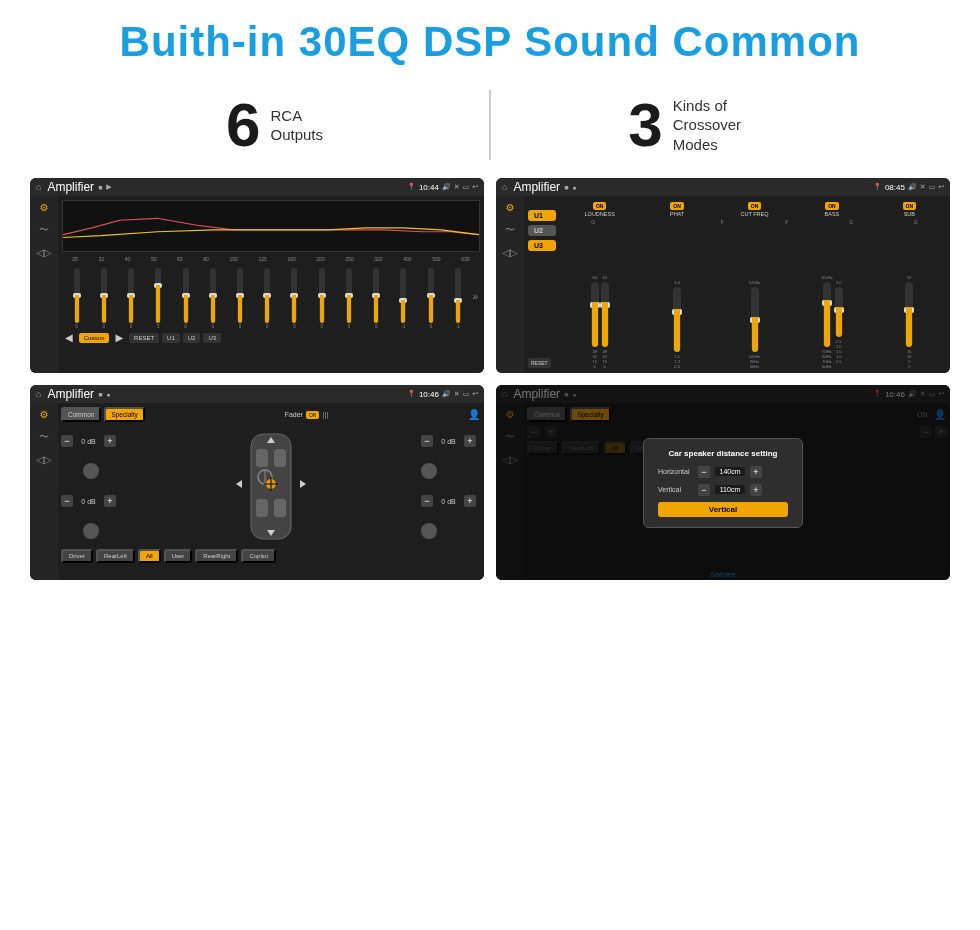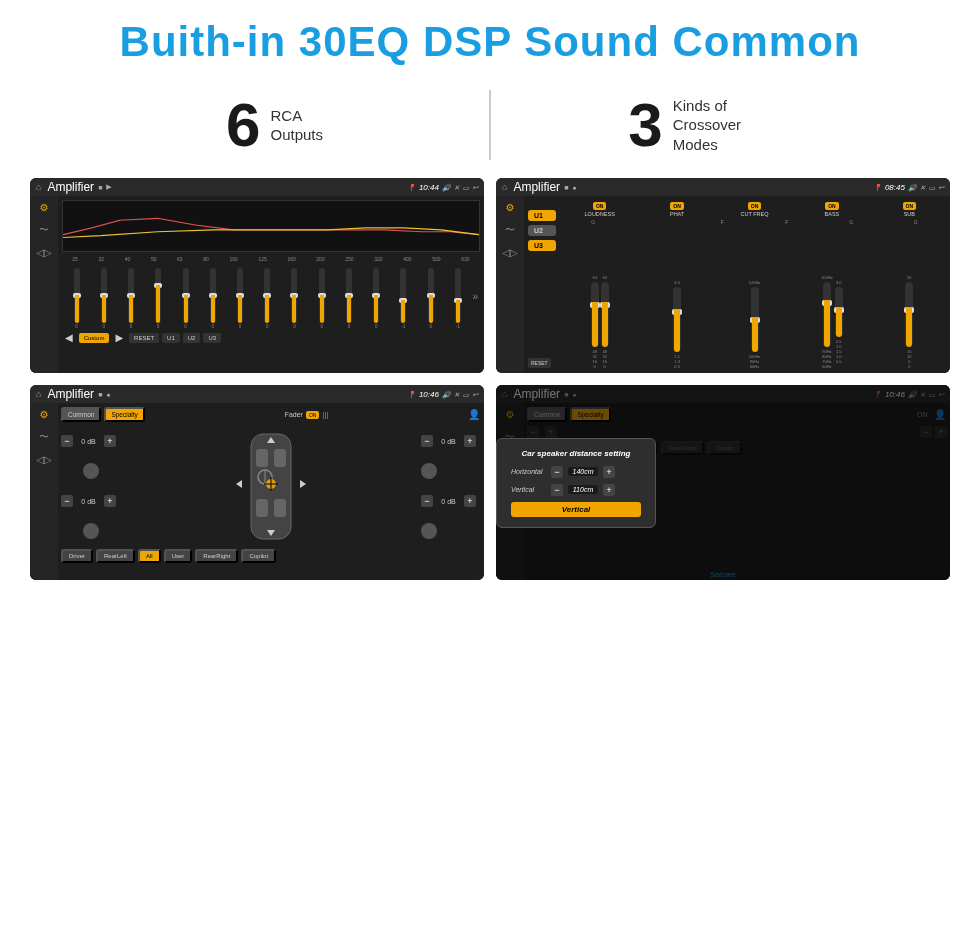--- a/index.html
+++ b/index.html
@@ -88,22 +88,21 @@
     }
     .topbar-title {
       color: #fff;
       font-size: 12px;
       margin-left: 2px;
     }
     .topbar-icons {
       margin-left: auto;
       display: flex;
       gap: 3px;
-      align-items: flex-end;
-      font-style: italic;
+      align-items: center;
     }
     .topbar-icon {
       color: #aaa;
       font-size: 7px;
     }
     .topbar-time {
       color: #fff;
       font-size: 8px;
     }
 
@@ -340,23 +339,22 @@
       color: #000;
     }
 
     
     .dialog-overlay {
       position: absolute;
       top: 0; left: 0; right: 0; bottom: 0;
       background: rgba(0,0,0,0.55);
       display: flex;
       align-items: center;
-      justify-content: flex-start;
+      justify-content: center;
       z-index: 10;
-      font-style: italic;
     }
     .dialog-box {
       background: #2e2e2e;
       border: 1px solid #555;
       border-radius: 6px;
       padding: 10px 14px;
       min-width: 160px;
     }
     .dialog-title {
       color: #fff;

